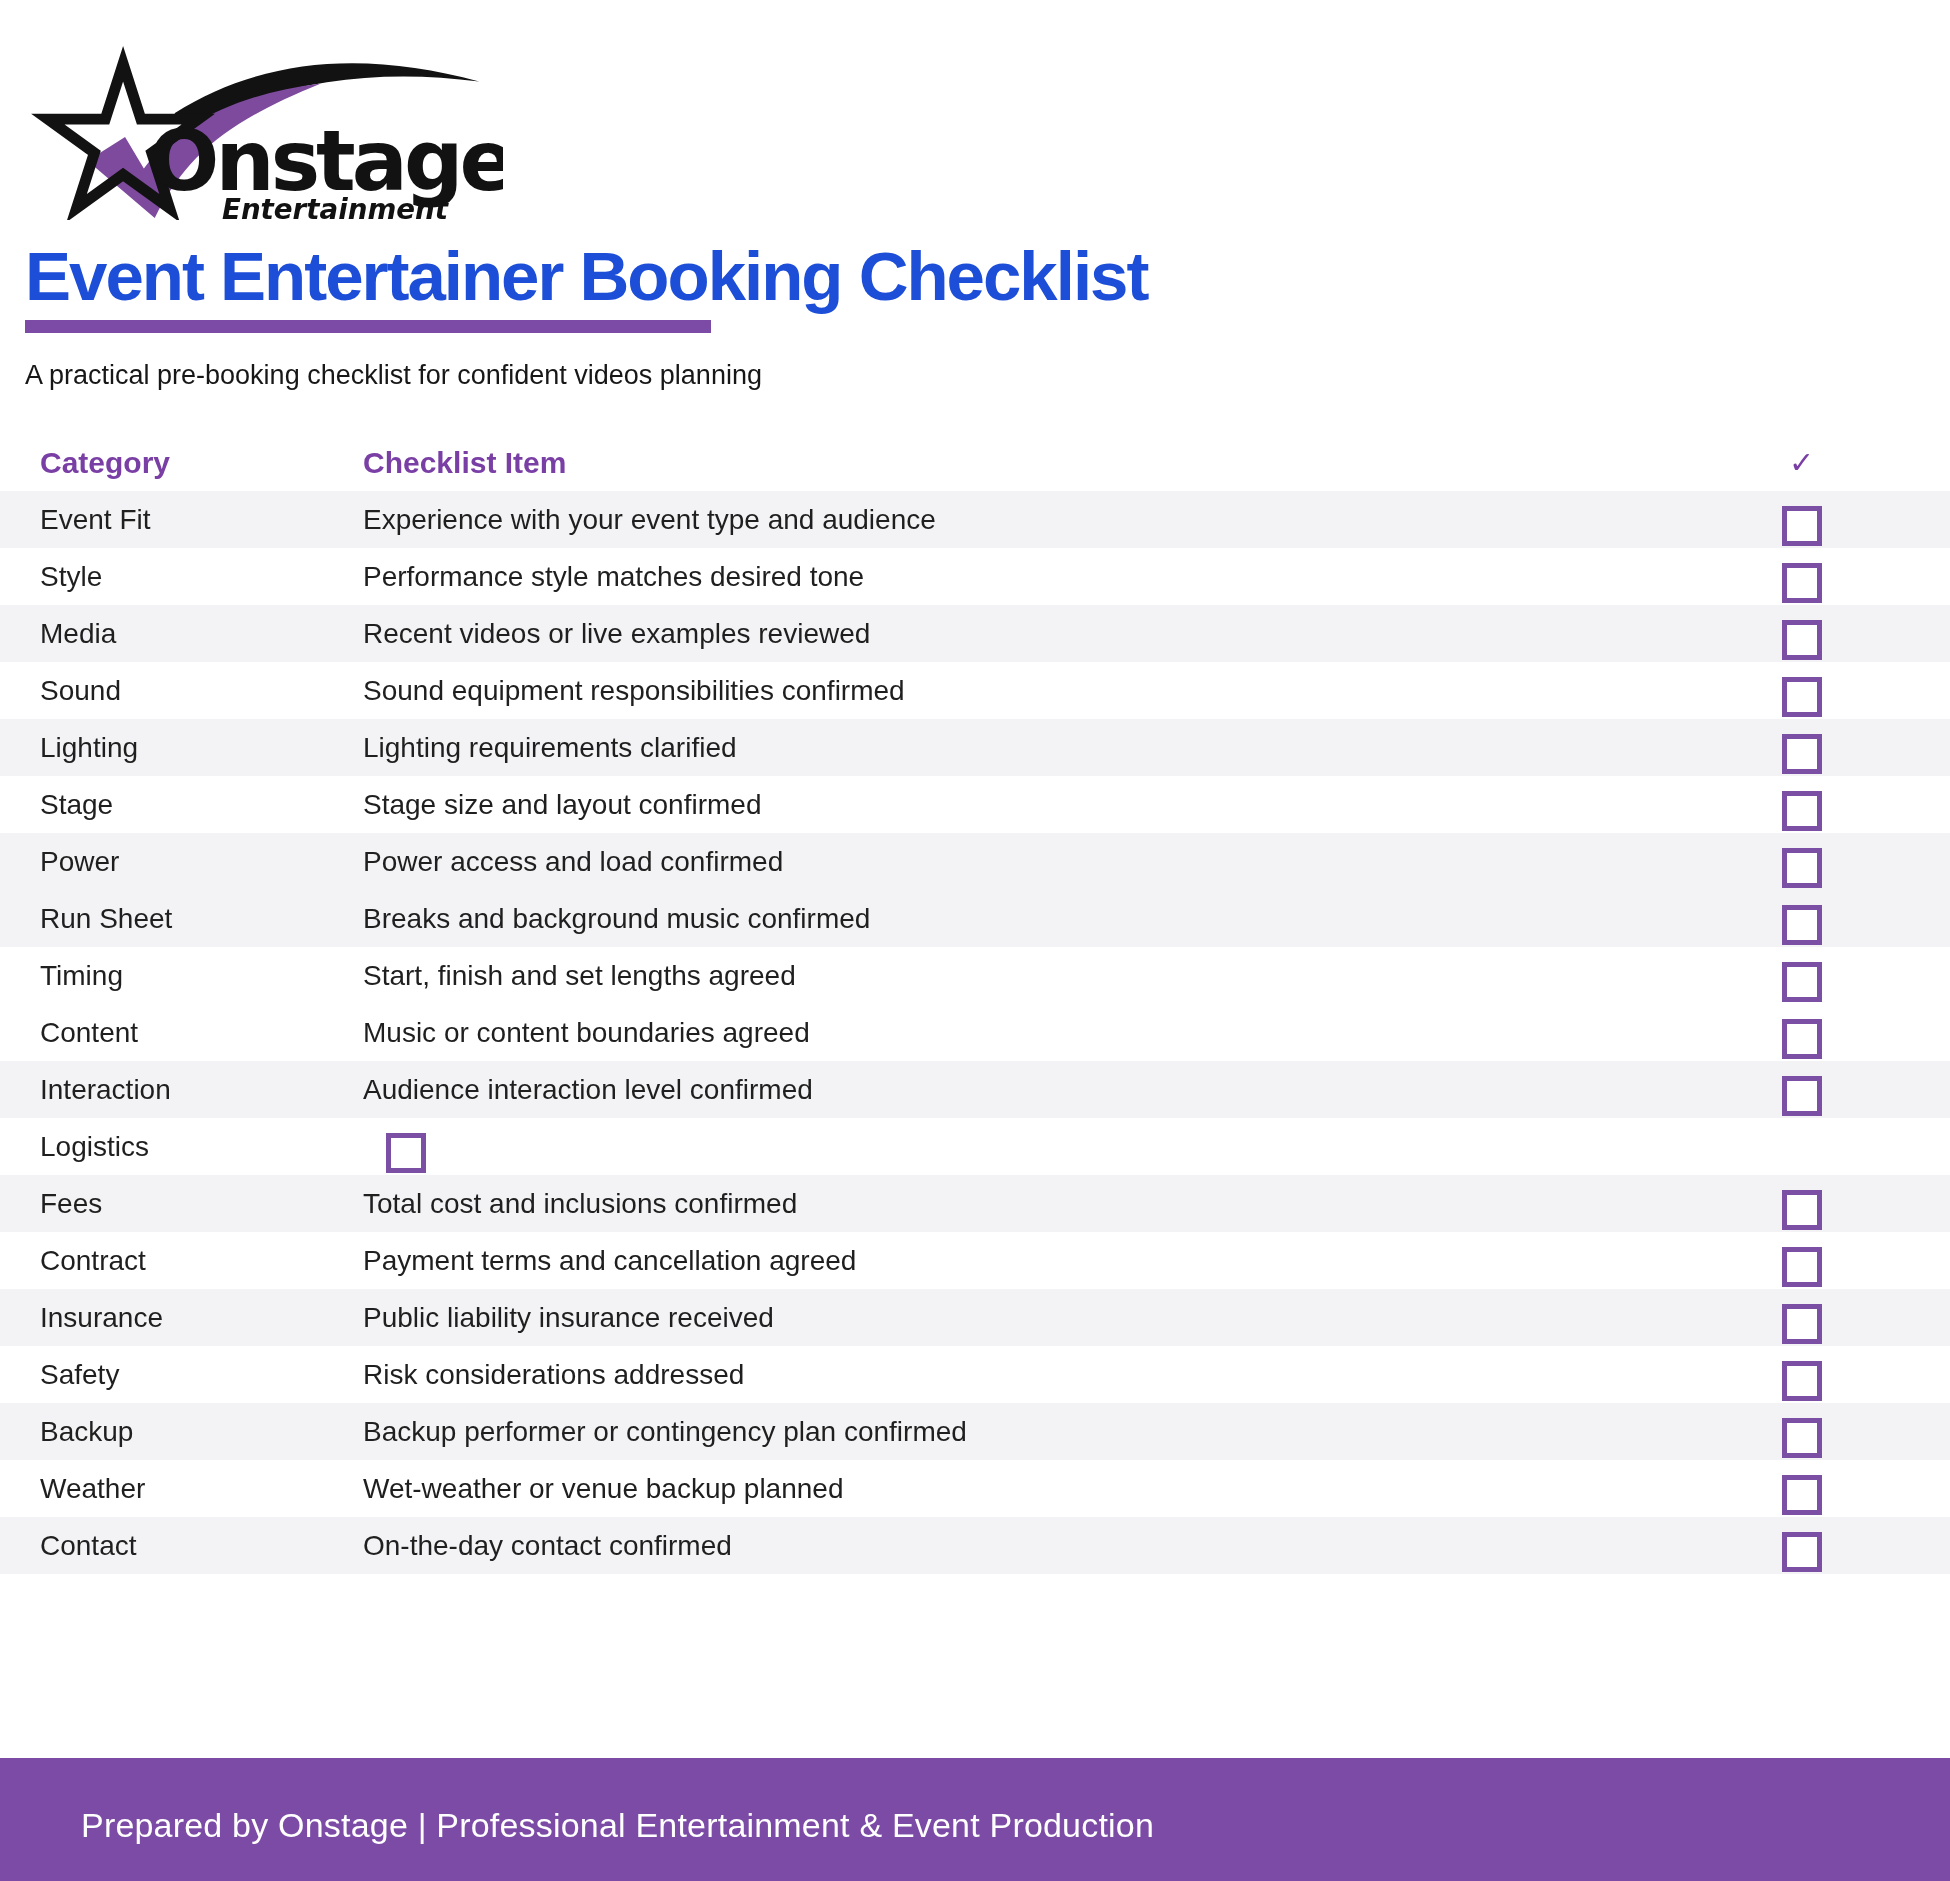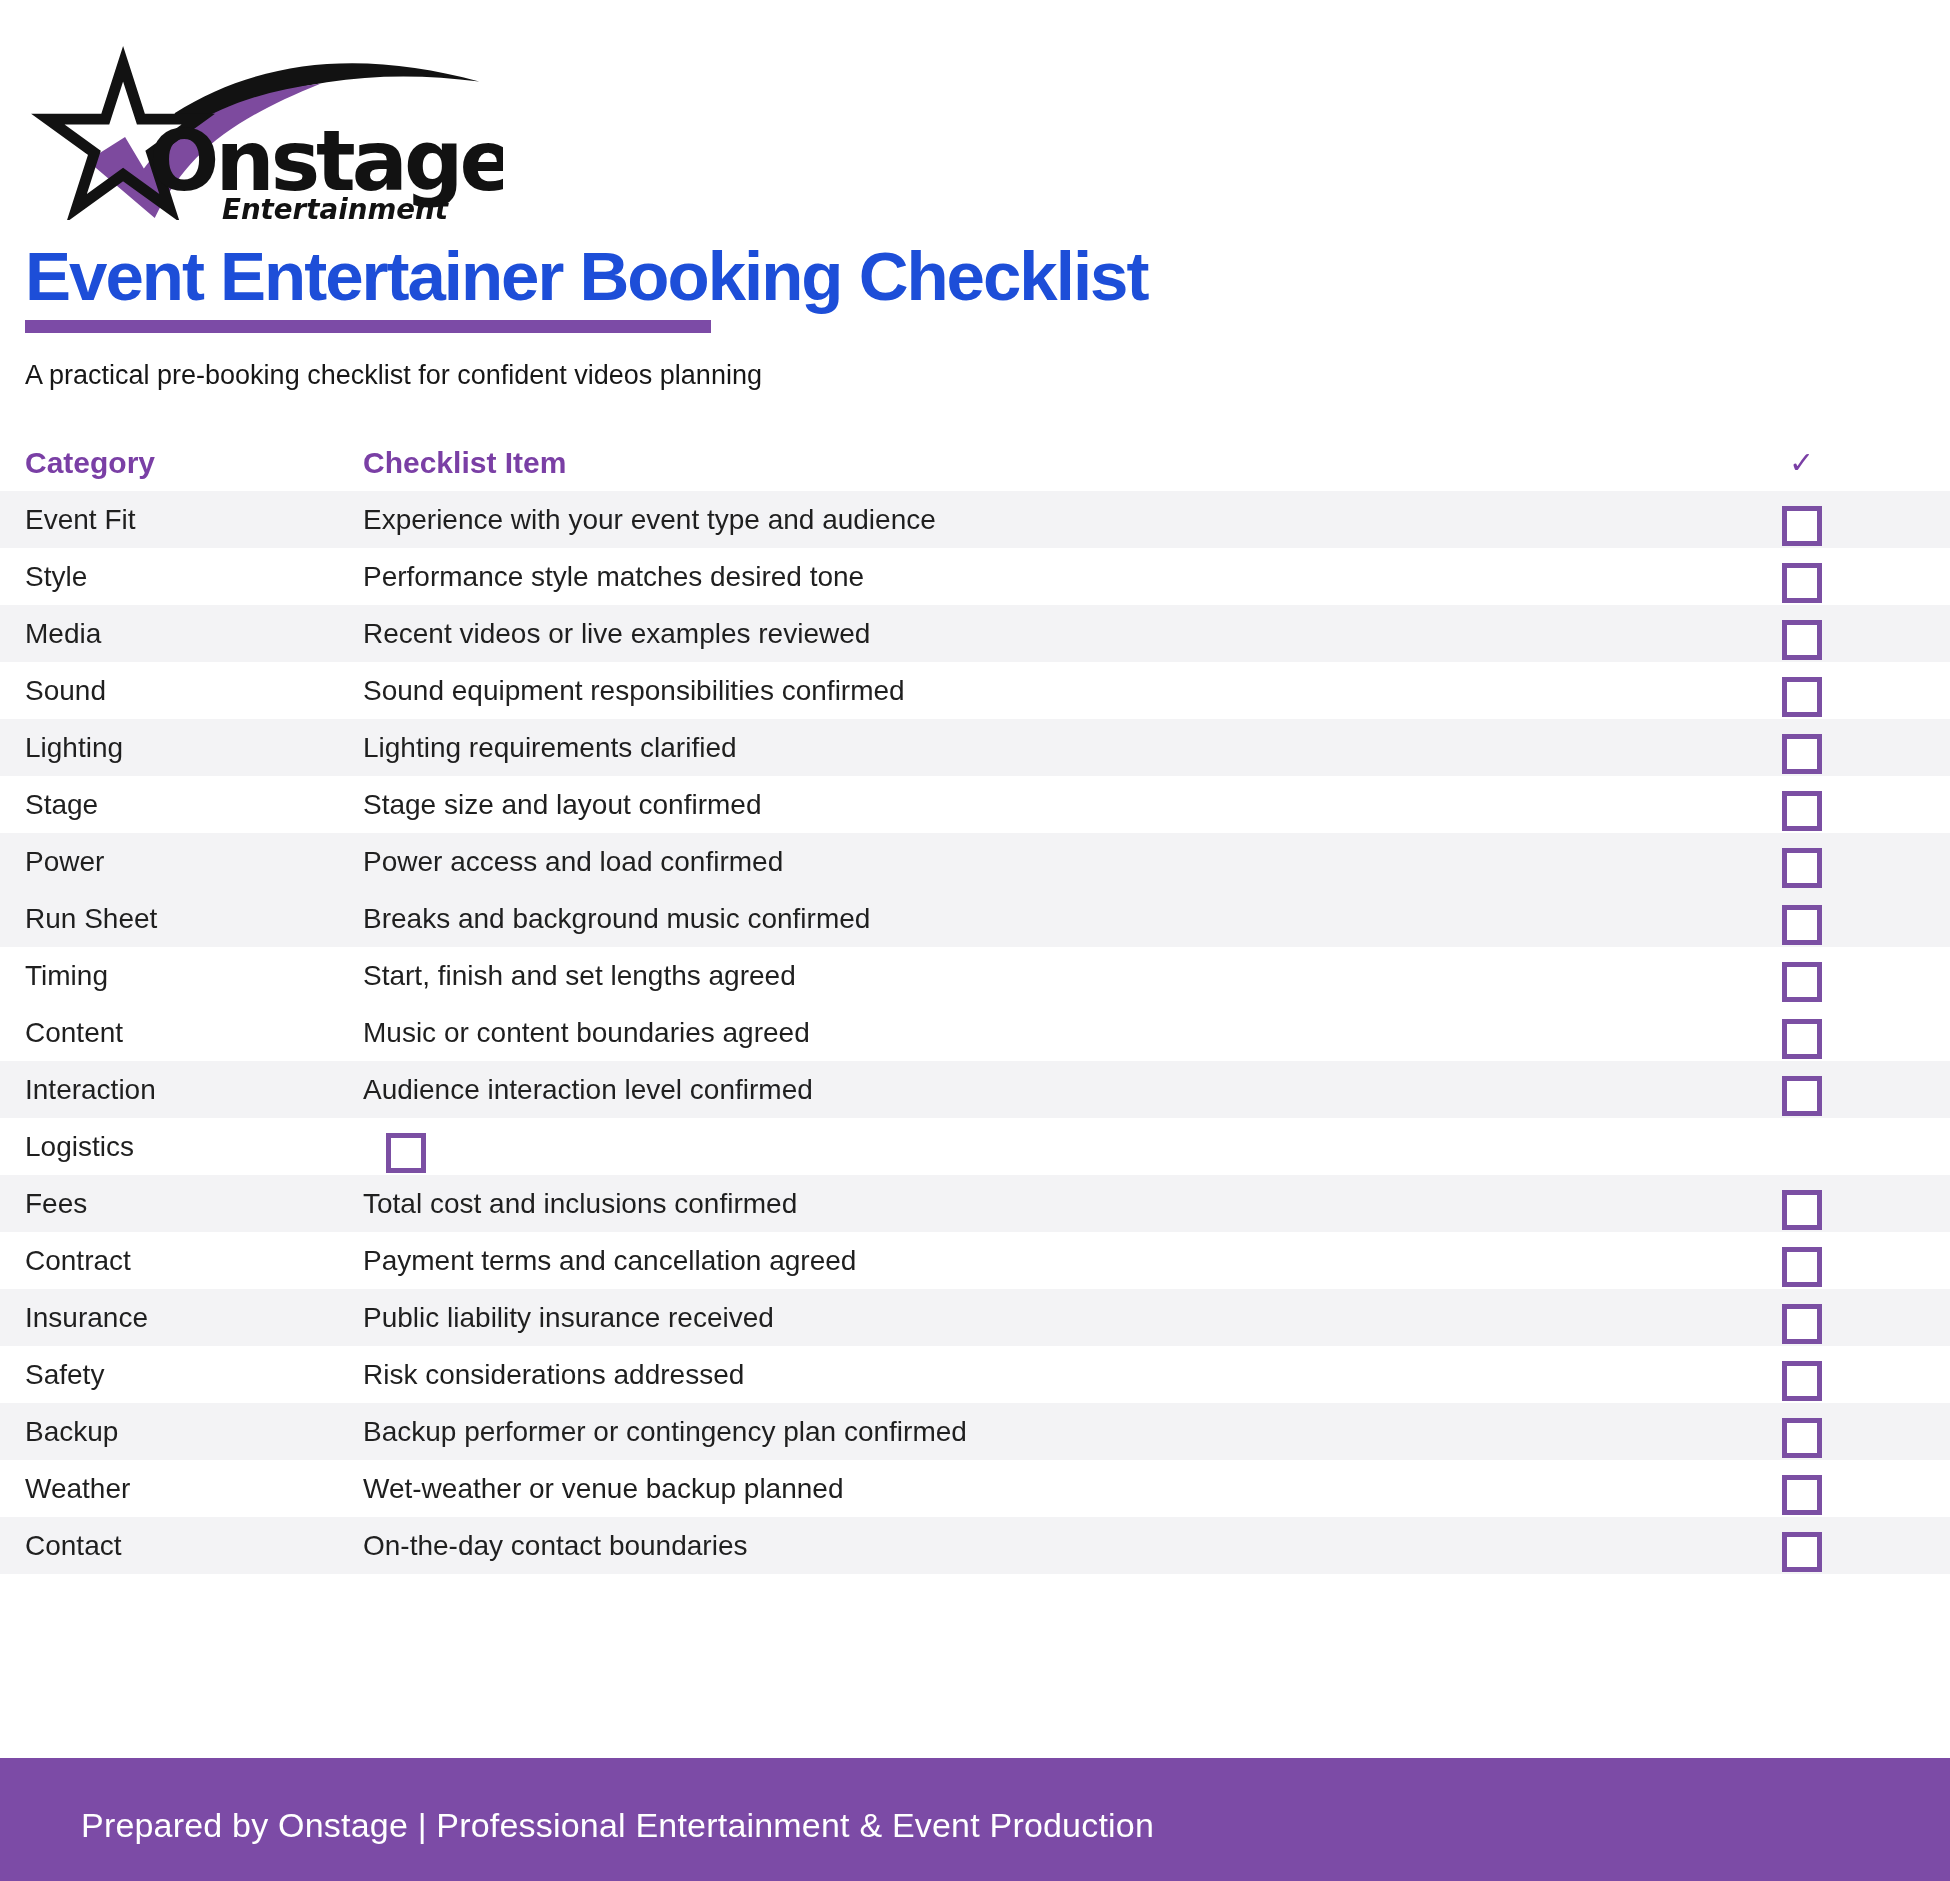--- a/index.html
+++ b/index.html
@@ -34,21 +34,21 @@
   .thead { display:flex; align-items:center; height:57px; }
   .thead .col-cat, .thead .col-item {
     font-size:30px; font-weight:bold; color:var(--accent-text,#7a3fa5);
   }
   .thead .col-check {
     font-size:30px; font-weight:bold; color:var(--accent-text,#7a3fa5);
     text-align:center;
   }
   .row { display:flex; align-items:center; height:57px; }
   .row.alt { background:var(--row-alt,#f3f3f5); }
-  .col-cat  { width:363px; padding-left:25px; flex:0 0 auto; font-size:28px; }
+  .col-cat  { width:363px; padding-left:40px; flex:0 0 auto; font-size:28px; }
   .col-item { flex:1 1 auto; font-size:28px; }
   .col-check{ flex:0 0 85px; margin-right:106px; display:flex; justify-content:center; }
   .checkbox {
     width:40px; height:40px; background:#ffffff;
     border:5px solid var(--checkbox-border,#7b4fa3);
     transform:translateY(6px);
   }
 
   
   .footer {
@@ -210,21 +210,21 @@
         </div>
         <div class="row">
           <div class="col-cat">Weather</div>
           <div class="col-item">Wet-weather or venue backup planned</div>
           <div class="col-check">
             <div class="checkbox"></div>
           </div>
         </div>
         <div class="row alt">
           <div class="col-cat">Contact</div>
-          <div class="col-item">On-the-day contact boundaries</div>
+          <div class="col-item">On-the-day contact confirmed</div>
           <div class="col-check">
             <div class="checkbox"></div>
           </div>
         </div>
       </div>
   </div>
 
   <div class="footer">
     <div class="footer-text">Prepared by Onstage | Professional Entertainment &amp; Event Production</div>
 

